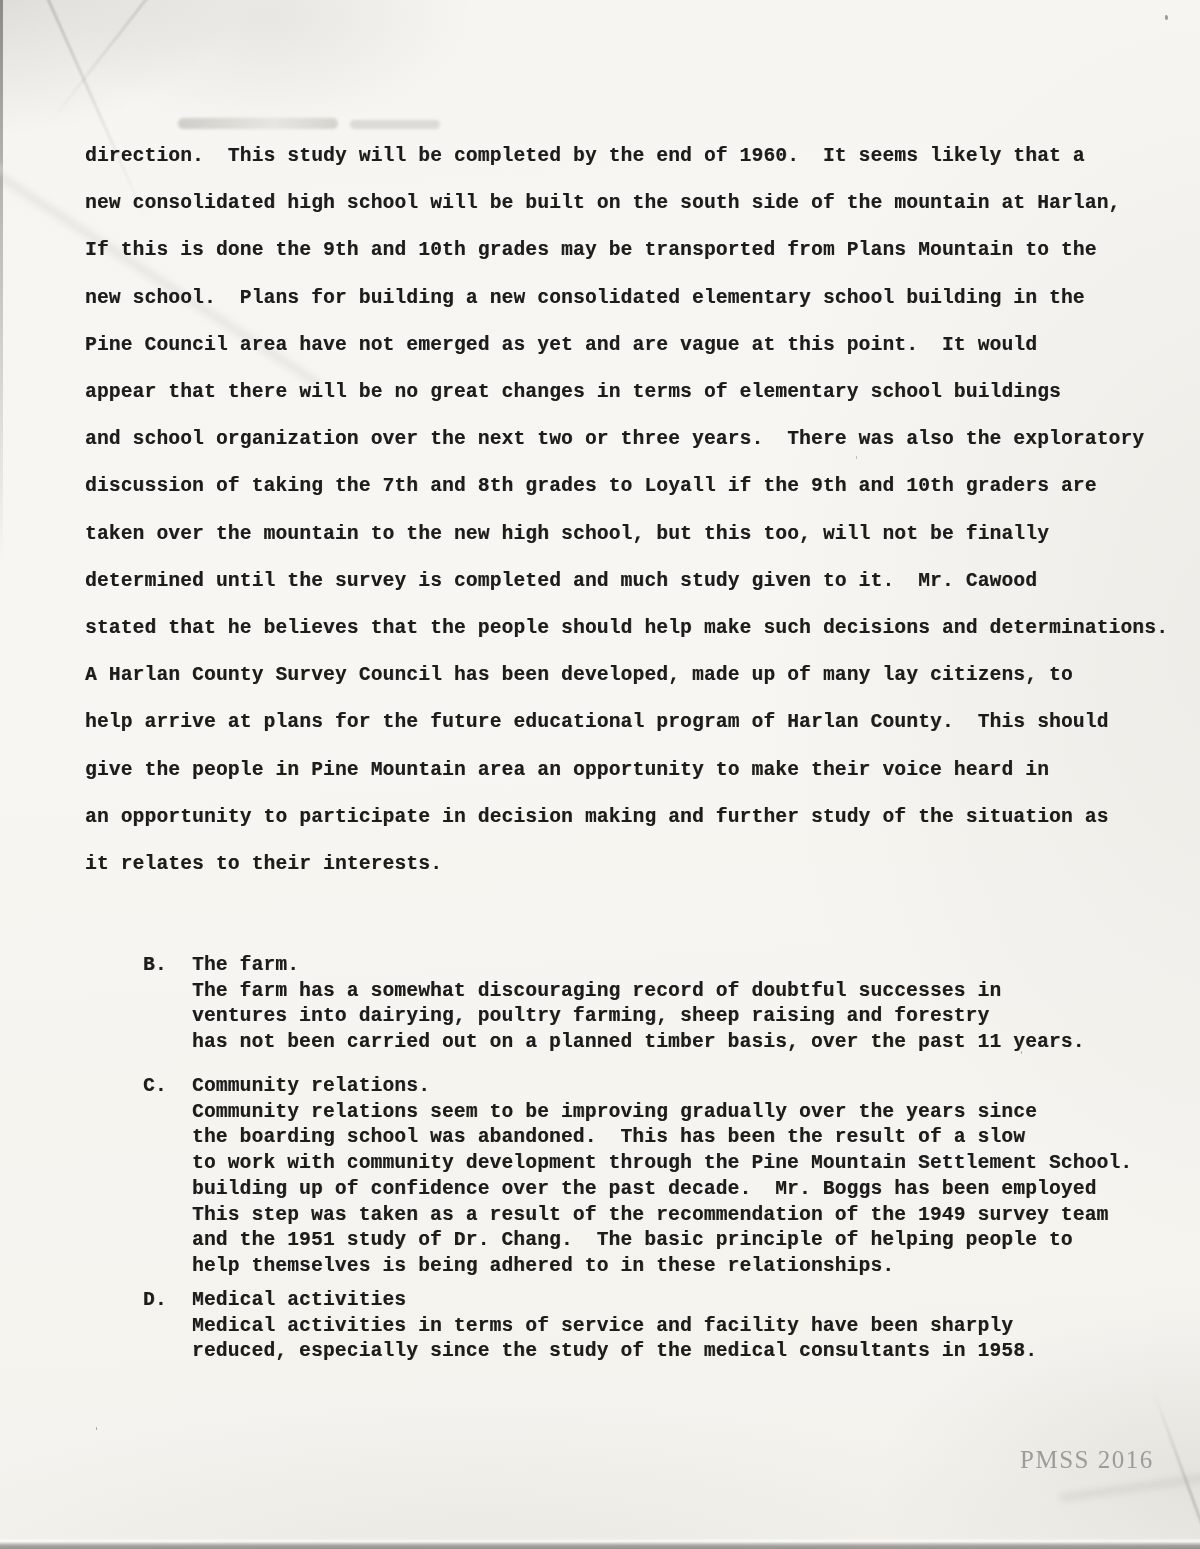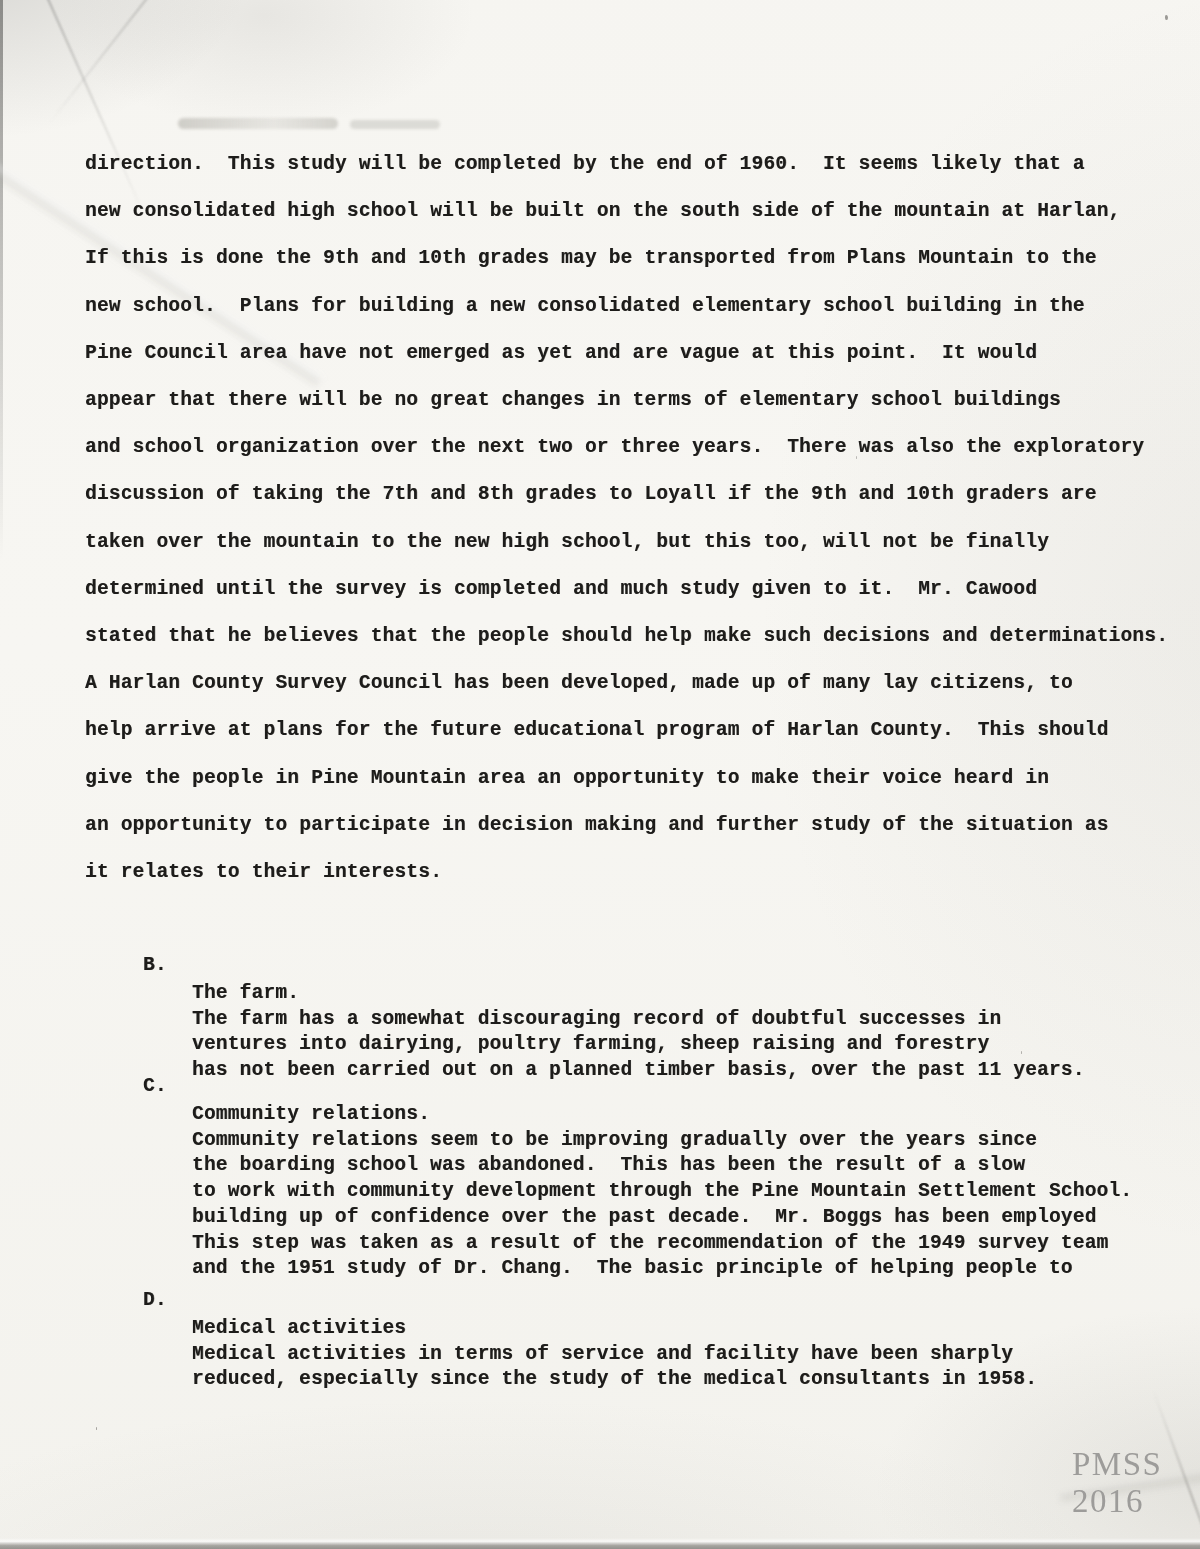--- a/index.html
+++ b/index.html
@@ -92,40 +92,40 @@
   .typewritten {
     font-weight: 700;
     font-size: 19.5px;
     letter-spacing: 0.2px;
     text-shadow: 0.4px 0.3px 0.5px rgba(35,33,30,0.55);
   }
   .line { white-space: pre; }
 
   .main-paragraph {
     position: absolute;
-    left: 85px; top: 141px;
+    left: 85px; top: 133px;
     line-height: 47.2px;
   }
 
   .section {
     position: absolute;
     left: 143px;
     line-height: 25.7px;
   }
   .section-b { top: 953px; }
   .section-c { top: 1074px; }
   .section-d { top: 1288px; }
   .section .section-label { position: absolute; left: 0; top: 0; }
-  .section .section-content { margin-left: 49px; margin-top: 28px; }
+  .section .section-content { margin-left: 49px; }
 
   .watermark {
     position: absolute;
-    left: 1072px; top: 1446px;
+    left: 1020px; top: 1446px;
     font-family: "Liberation Serif", "DejaVu Serif", serif;
-    font-size: 33px;
+    font-size: 25px;
     font-weight: 400;
     letter-spacing: 1.5px;
     color: #9d9c9a;
   }
 </style>
 </head>
 <body>
 
 <div class="page">
 
@@ -172,20 +172,21 @@
   <div class="section section-c typewritten">
     <span class="section-label">C.</span>
     <div class="section-content">
       <div class="line">Community relations.</div>
       <div class="line">Community relations seem to be improving gradually over the years since</div>
       <div class="line">the boarding school was abandoned.  This has been the result of a slow</div>
       <div class="line">to work with community development through the Pine Mountain Settlement School.</div>
       <div class="line">building up of confidence over the past decade.  Mr. Boggs has been employed</div>
       <div class="line">This step was taken as a result of the recommendation of the 1949 survey team</div>
       <div class="line">and the 1951 study of Dr. Chang.  The basic principle of helping people to</div>
+      <div class="line">help themselves is being adhered to in these relationships.</div>
     </div>
   </div>
 
   <div class="section section-d typewritten">
     <span class="section-label">D.</span>
     <div class="section-content">
       <div class="line">Medical activities</div>
       <div class="line">Medical activities in terms of service and facility have been sharply</div>
       <div class="line">reduced, especially since the study of the medical consultants in 1958.</div>
     </div>

